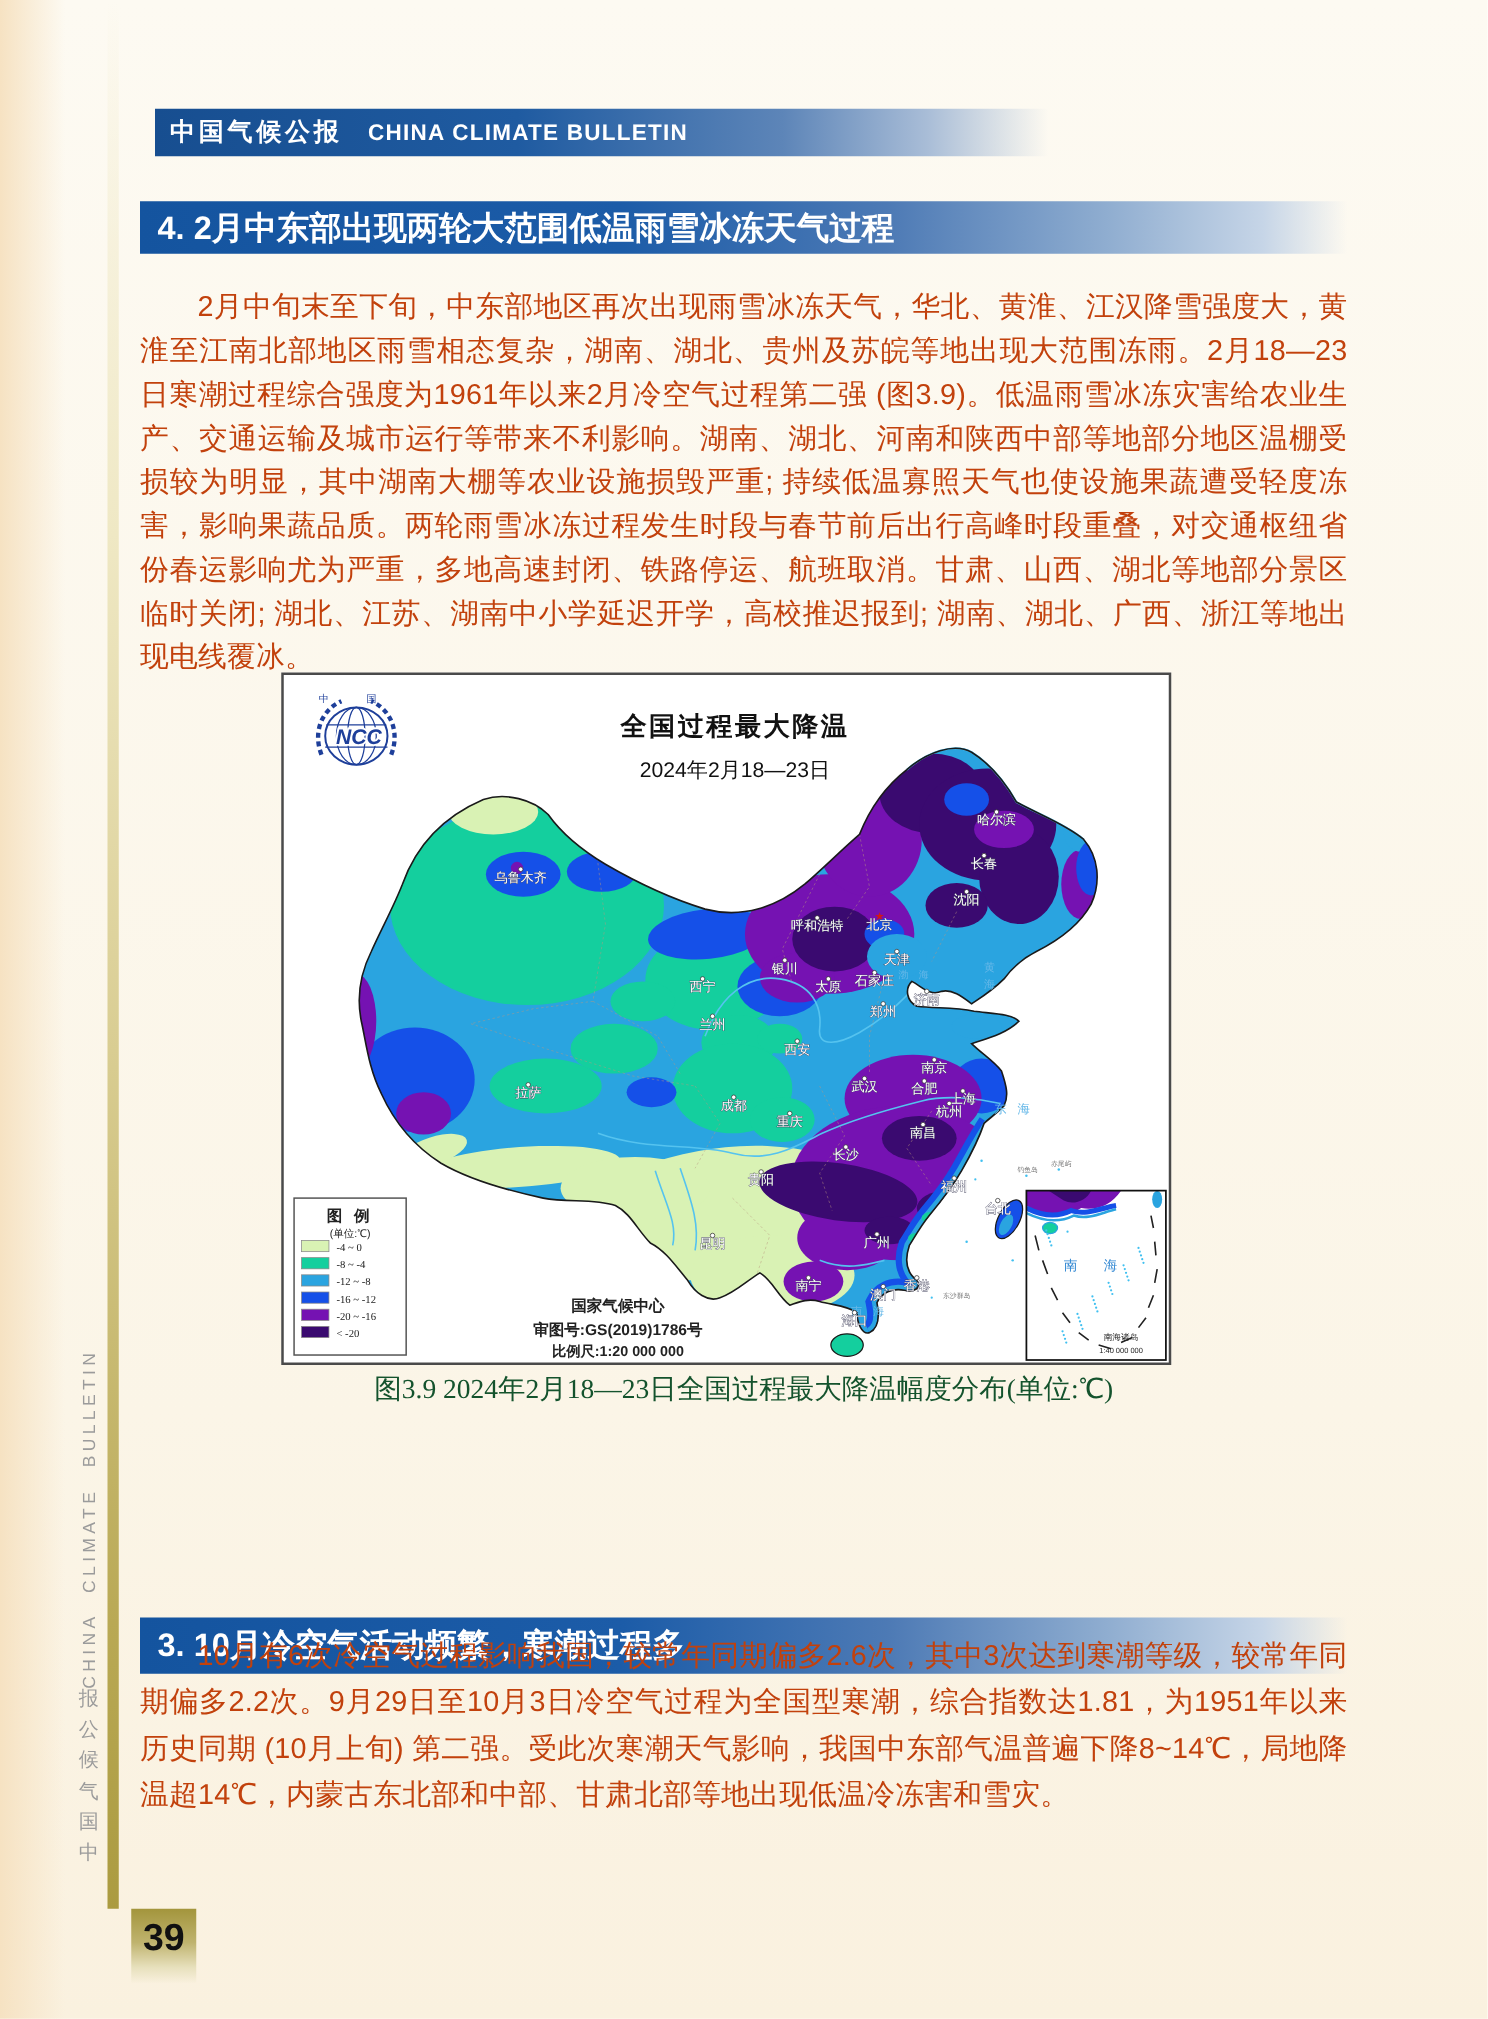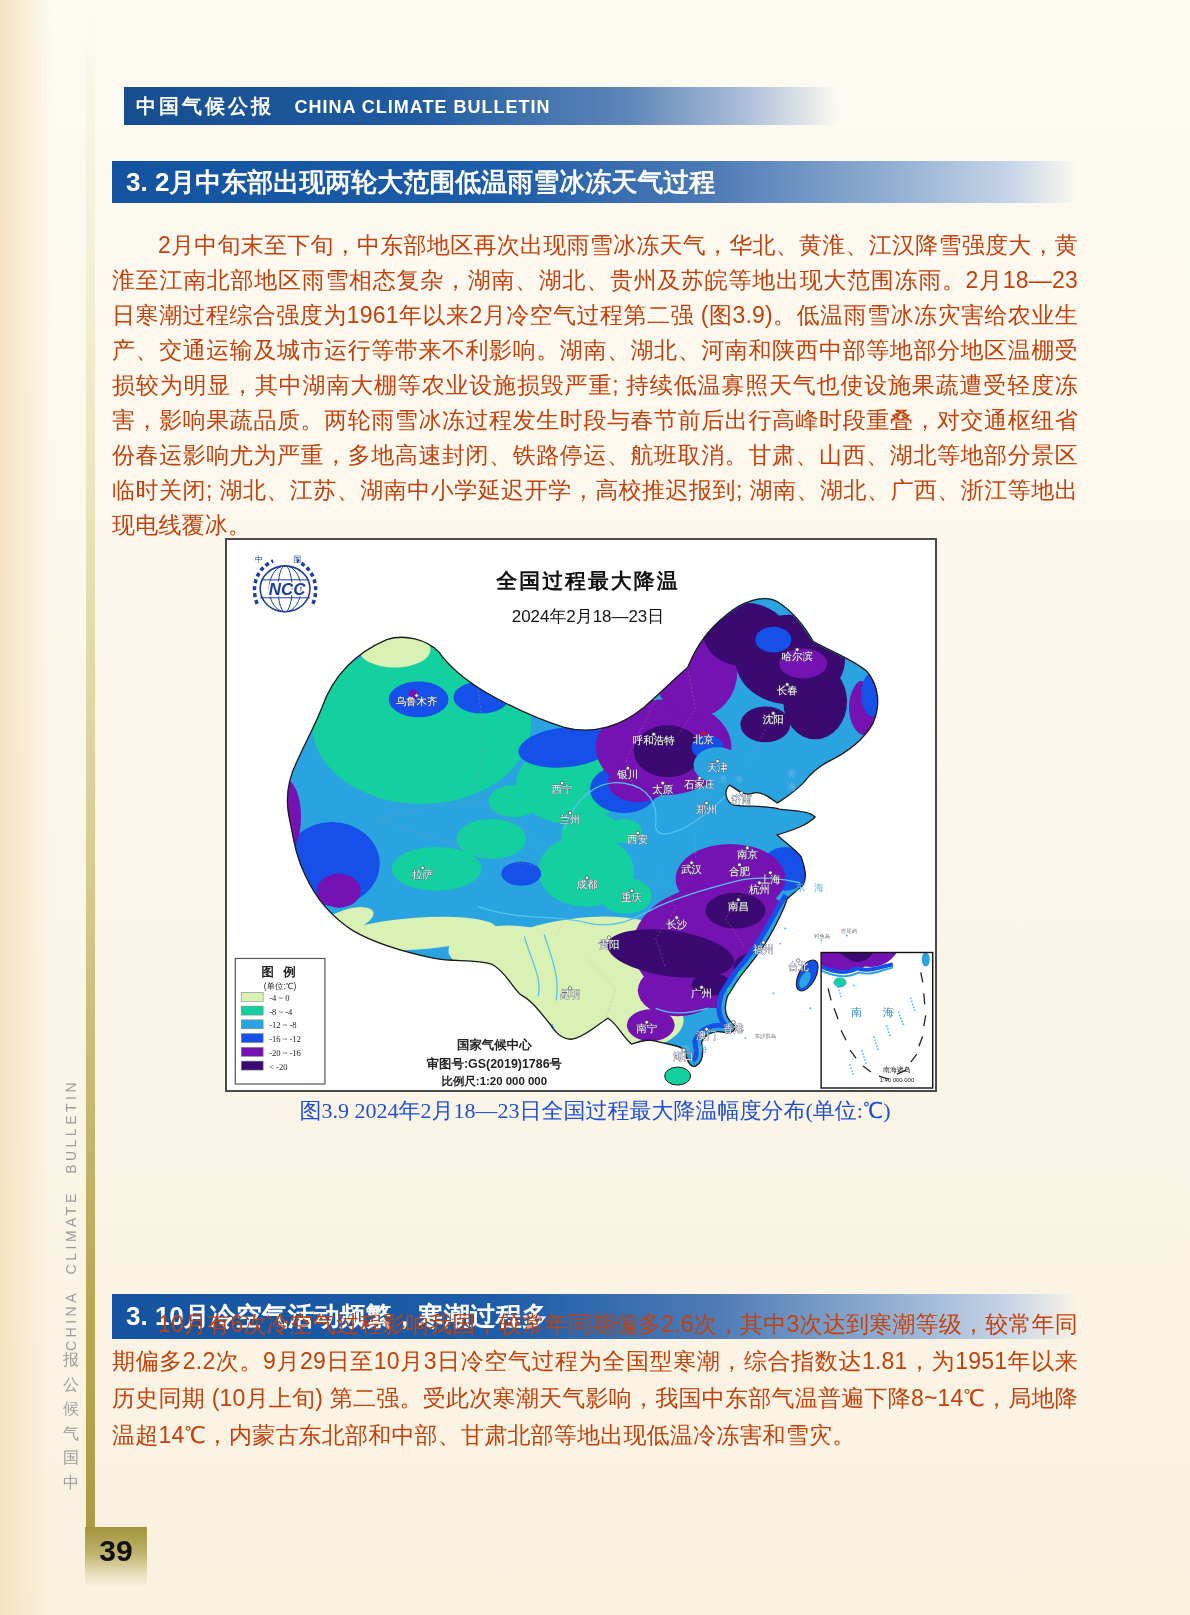--- a/index.html
+++ b/index.html
@@ -10,42 +10,42 @@
   body{width:1190px;height:1615px;background:linear-gradient(180deg,#fdfaf2 0%,#fbf5e7 70%,#faf1df 100%);
        font-family:"Liberation Sans",sans-serif;color:var(--ink);position:relative;overflow:hidden;}
   .left-strip{position:absolute;left:0;top:0;width:52px;height:1615px;
        background:linear-gradient(90deg,#f6e2c2 0%,rgba(252,248,238,0) 100%);}
   .gold-bar{position:absolute;left:86px;top:0;width:9px;height:1527px;
        background:linear-gradient(180deg,rgba(247,241,222,0) 0%,#efe8c4 28%,#d9cd92 55%,#b9a955 85%,#ab9b40 100%);}
   .side-en{position:absolute;left:71px;top:1215px;transform:translate(-50%,-50%) rotate(-90deg);
        font-size:14px;letter-spacing:3.5px;word-spacing:9px;color:var(--gray);white-space:nowrap;}
   .side-zh{position:absolute;left:57px;top:1348px;width:28px;font-size:16px;line-height:24.5px;
        color:var(--gray);text-align:center;white-space:pre-line;}
-  .pagenum-box{position:absolute;left:85px;top:1527px;width:62px;height:60px;
+  .pagenum-box{position:absolute;left:105px;top:1527px;width:52px;height:60px;
        background:linear-gradient(180deg,#a3953c 0%,#bfb36e 45%,#e7e0bc 78%,rgba(252,248,238,0) 100%);
        display:flex;justify-content:center;align-items:flex-start;padding-top:7px;box-sizing:border-box;
        font-weight:bold;font-size:30px;color:#111;}
   .content{position:absolute;left:112px;top:0;width:966px;height:1615px;}
   .header-bar{position:absolute;left:12px;top:87px;width:100%;height:38px;line-height:38px;
        background:linear-gradient(90deg,#174e90 0%,#1f5ba1 30%,#5d85b8 52%,#a9bdd7 64%,rgba(252,248,238,0) 74%);
        color:#fff;white-space:nowrap;padding-left:12px;box-sizing:border-box;}
   .header-bar .hz{font-weight:bold;font-size:20px;letter-spacing:3px;}
   .header-bar .he{font-weight:bold;font-size:18px;letter-spacing:1px;margin-left:16px;}
   .sec-bar{position:absolute;left:0;width:100%;color:#fff;font-weight:bold;font-size:26px;
        padding-left:14px;box-sizing:border-box;
        background:linear-gradient(90deg,#14549f 0%,#1c5ca8 40%,#4d7ab5 62%,#8fadd0 80%,#c6d5e7 93%,rgba(252,248,238,0) 100%);}
   .sec-bar.s2{top:161px;height:42px;line-height:42px;}
   .sec-bar.s3{top:1294px;height:45px;line-height:45px;}
   .body-text{position:absolute;left:0;width:100%;margin:0;font-size:23px;color:#c2410c;
        text-align:justify;text-indent:2em;letter-spacing:0.2px;}
   .p2{top:228px;line-height:35px;}
   .p3{top:1294px;line-height:37px;margin-top:12px;}
   .figure{position:absolute;left:113px;top:538px;width:708px;height:550px;border:2px solid #4a4a4a;background:#fff;}
   .caption{position:absolute;left:0;top:1096px;width:100%;text-align:center;
-       font-family:"Liberation Serif",serif;font-size:22px;color:#1d4ed8;}
+       font-family:"Liberation Serif",serif;font-size:22px;color:#14532d;}
   svg{font-family:"Liberation Sans",sans-serif;}
   .c1{fill:var(--c1);} .c2{fill:var(--c2);} .c3{fill:var(--c3);}
   .c4{fill:var(--c4);} .c5{fill:var(--c5);} .c6{fill:var(--c6);}
   .river{stroke:#55c3ef;stroke-width:1.3;fill:none;}
   .prov{stroke:#b9987f;stroke-width:0.5;fill:none;stroke-dasharray:2 2;opacity:.75;}
   .coast{fill:none;stroke:#1a1a1a;stroke-width:1.3;}
   .sea-label{fill:#66b8e8;}
   .city-label{fill:#fff;stroke:#45455f;stroke-width:0.55;paint-order:stroke;font-size:10.5px;}
   .tiny-label{fill:#777;font-size:5.5px;}
   .legend-label{font-size:8.6px;fill:#222;font-family:"Liberation Serif",serif;}
@@ -68,21 +68,21 @@
   <div class="pagenum-box">
       <span>39</span>
     </div>
 
   <div class="content">
     <div class="header-bar">
       <span class="hz">中国气候公报</span>
       <span class="he">CHINA CLIMATE BULLETIN</span>
     </div>
 
-    <div class="sec-bar s2">3. 2月中东部出现两轮大范围低温雨雪冰冻天气过程</div>
+    <div class="sec-bar s2">4. 2月中东部出现两轮大范围低温雨雪冰冻天气过程</div>
     <p class="body-text p2">2月中旬末至下旬，中东部地区再次出现雨雪冰冻天气，华北、黄淮、江汉降雪强度大，黄淮至江南北部地区雨雪相态复杂，湖南、湖北、贵州及苏皖等地出现大范围冻雨。2月18—23日寒潮过程综合强度为1961年以来2月冷空气过程第二强 (图3.9)。低温雨雪冰冻灾害给农业生产、交通运输及城市运行等带来不利影响。湖南、湖北、河南和陕西中部等地部分地区温棚受损较为明显，其中湖南大棚等农业设施损毁严重; 持续低温寡照天气也使设施果蔬遭受轻度冻害，影响果蔬品质。两轮雨雪冰冻过程发生时段与春节前后出行高峰时段重叠，对交通枢纽省份春运影响尤为严重，多地高速封闭、铁路停运、航班取消。甘肃、山西、湖北等地部分景区临时关闭; 湖北、江苏、湖南中小学延迟开学，高校推迟报到; 湖南、湖北、广西、浙江等地出现电线覆冰。</p>
 
     <div class="figure">
       <svg width="708" height="550" viewBox="0 0 710 552">
         <defs>
           <clipPath id="landClip">
             <path d="M95,168 C105,140 125,115 160,100 C178,94 200,100 212,112 C222,126 238,140 258,152 C282,166 312,180 338,188 C368,196 396,186 418,168 C432,156 448,140 462,128 C470,108 482,90 500,76 C516,62 538,54 552,62 C568,72 580,88 588,102 C606,112 628,120 642,132 C654,146 656,166 648,184 C638,202 620,214 604,222 C592,228 584,236 578,244 C568,254 558,260 552,264 C544,258 536,252 528,254 C518,258 512,250 504,246 C498,252 500,262 508,266 C522,268 538,266 554,270 C570,272 584,272 590,278 C580,288 564,292 552,296 C560,304 570,310 576,318 C580,330 582,338 578,346 C570,354 566,356 562,360 C558,372 552,384 544,398 C536,412 528,422 518,434 C510,444 506,452 502,458 C498,470 500,480 508,486 C512,492 506,496 498,494 C488,492 480,496 476,504 C478,514 478,524 470,528 C464,530 460,520 460,512 C452,506 440,506 430,503 C420,500 412,504 406,506 C396,498 392,486 382,480 C372,486 362,496 350,500 C340,504 330,496 324,486 C314,474 306,462 294,456 C284,446 278,432 266,426 C248,420 228,424 208,420 C180,414 150,406 126,392 C104,378 88,358 78,336 C68,316 66,296 62,278 C58,258 62,238 70,222 C78,204 88,186 95,168 Z"></path>
           </clipPath>
           <clipPath id="insetClip">
               <rect x="596" y="414" width="112" height="136"></rect>

